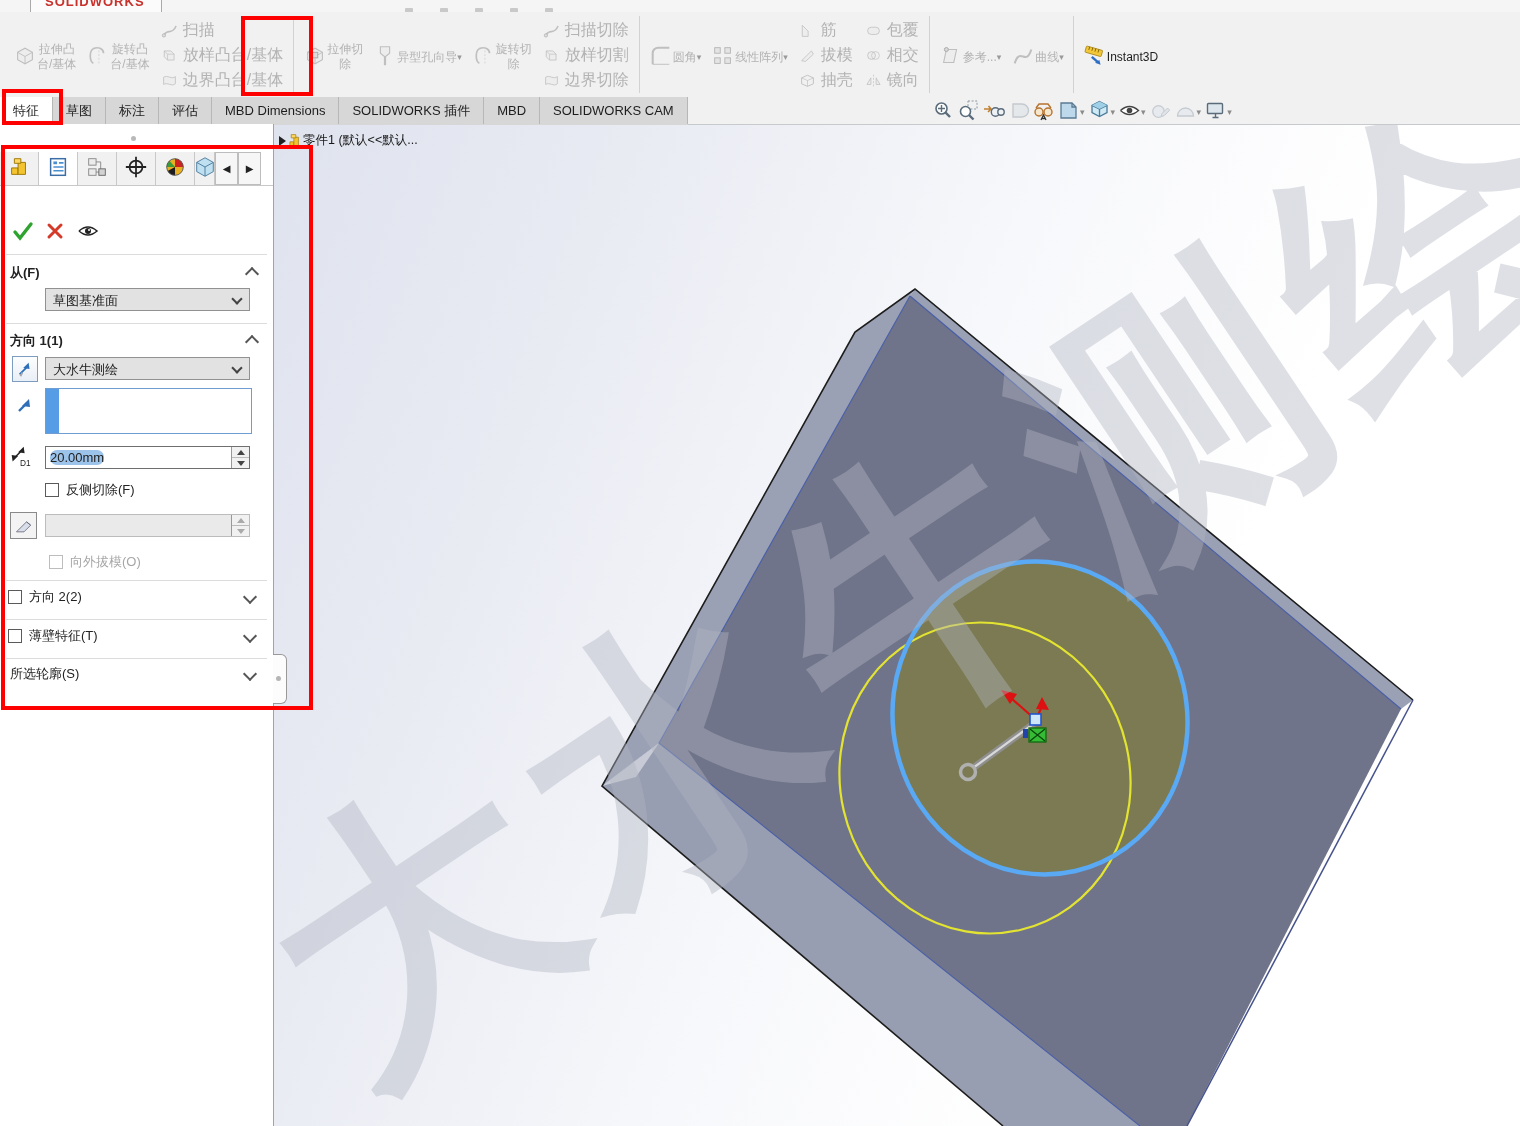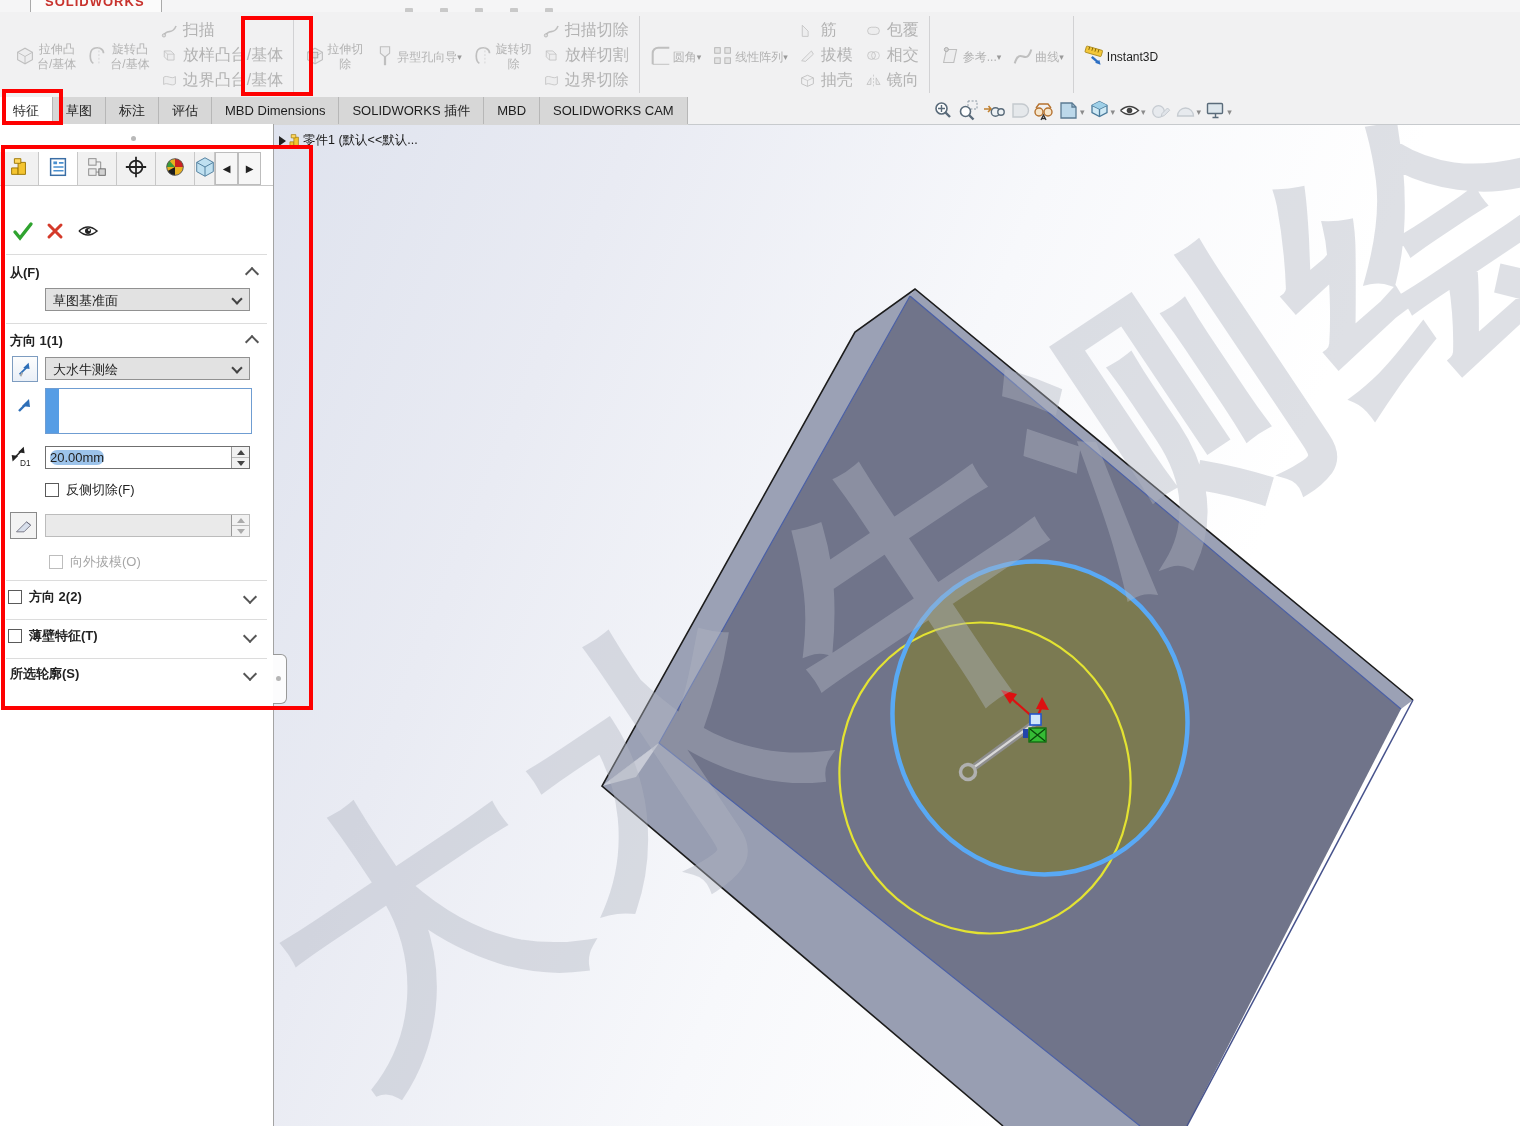--- a/index.html
+++ b/index.html
@@ -72,21 +72,21 @@
   .spinner{position:absolute;right:0;top:0;bottom:0;width:17px;border-left:1px solid #999;display:flex;flex-direction:column;}
   .sbtn{flex:1;background:#f1f1f1;border-bottom:1px solid #bbb;display:flex;align-items:center;justify-content:center;}
   .sbtn:last-child{border-bottom:none;}
   .tri-up{width:0;height:0;border-left:4px solid transparent;border-right:4px solid transparent;border-bottom:5px solid #444;}
   .tri-dn{width:0;height:0;border-left:4px solid transparent;border-right:4px solid transparent;border-top:5px solid #444;}
   .disabled .tri-up{border-bottom-color:#aaa;}.disabled .tri-dn{border-top-color:#aaa;}
   .cbrow{position:absolute;height:20px;display:flex;align-items:center;gap:7px;font-size:13px;}
   .cb{width:14px;height:14px;border:1px solid #5a5a5a;background:#fff;box-sizing:border-box;}
   .cb.dis{border-color:#bdbdbd;}
   .graytext{color:#a6a6a6;}
-  .boldrow{font-weight:bold;}
+  .boldrow{font-weight:normal;}
   
   .viewport{position:absolute;left:274px;top:125px;width:1246px;height:1001px;overflow:hidden;
             background:linear-gradient(112deg,#dfe3ee 0%,#e9ebf3 22%,#f7f8fb 48%,#ffffff 70%);}
   .viewport svg.scene{position:absolute;left:0;top:0;}
   .watermark{position:absolute;left:30px;top:690px;width:2200px;font-size:282px;font-weight:bold;
              color:rgba(177,182,194,0.42);white-space:nowrap;letter-spacing:20px;
              transform:rotate(-33.8deg);transform-origin:0 50%;pointer-events:none;z-index:5;}
   .flyout{position:absolute;left:5px;top:7px;display:flex;align-items:center;gap:0;z-index:8;}
   .flyout .arr{width:0;height:0;border-top:5px solid transparent;border-bottom:5px solid transparent;border-left:7px solid #222;}
   .flyout svg{width:17px;height:17px;}

